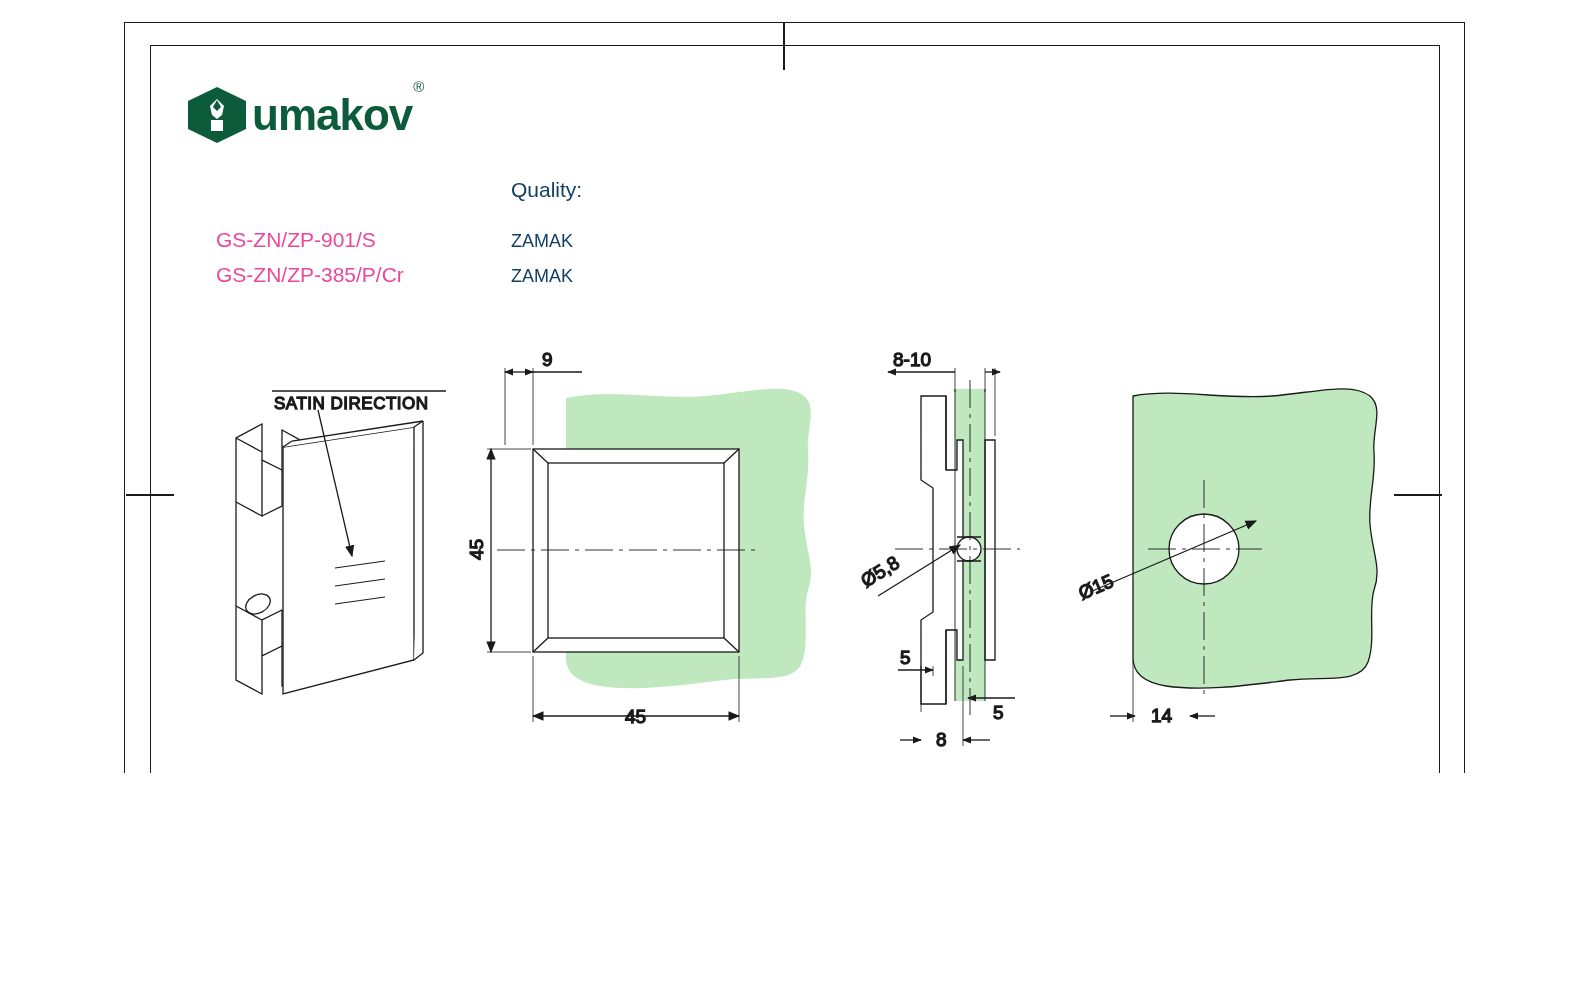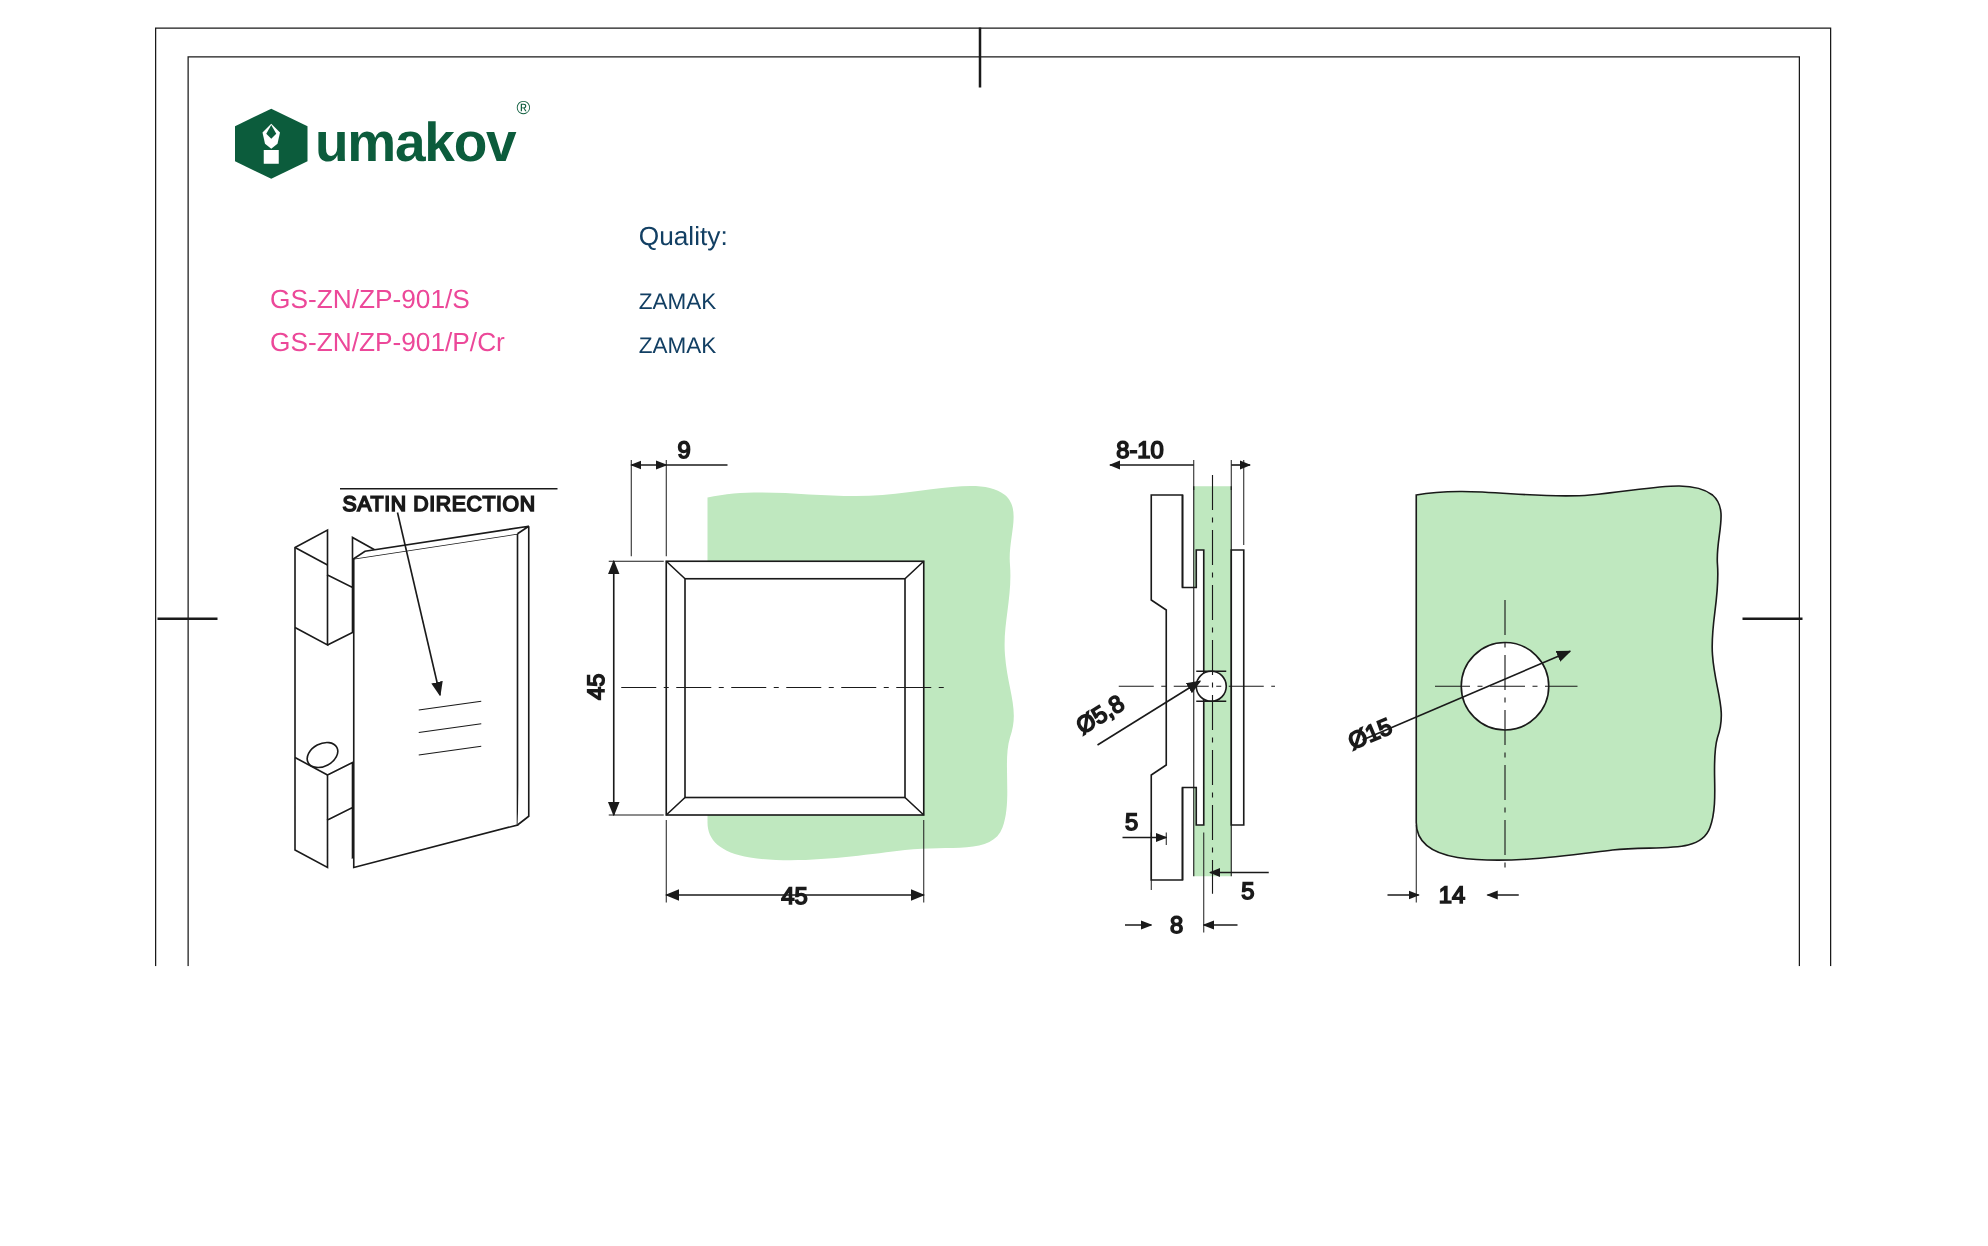--- a/index.html
+++ b/index.html
@@ -136,21 +136,21 @@
       <polygon points="31,1 60,15 60,43 31,57 2,43 2,15" fill="#0c5c3c"></polygon>
       <polygon points="31,13 38,20 36,29 31,33 26,29 24,20" fill="#ffffff"></polygon>
       <polygon points="31,14 35,21 31,25 27,21" fill="#0c5c3c"></polygon>
       <rect x="25" y="34" width="12" height="11" fill="#ffffff"></rect>
     </svg>
     <div class="logo-text"><span>umakov</span><span class="logo-reg">®</span></div>
   </div>
 
   <div class="codes">
     <div>GS-ZN/ZP-901/S</div>
-    <div>GS-ZN/ZP-901/P/Cr</div>
+    <div>GS-ZN/ZP-385/P/Cr</div>
   </div>
   <div class="quality-label">Quality:</div>
   <div class="quality-values">
     <div>ZAMAK</div>
     <div>ZAMAK</div>
   </div>
 
   <svg id="drawing" viewBox="0 0 1590 997">
 
     <defs>

